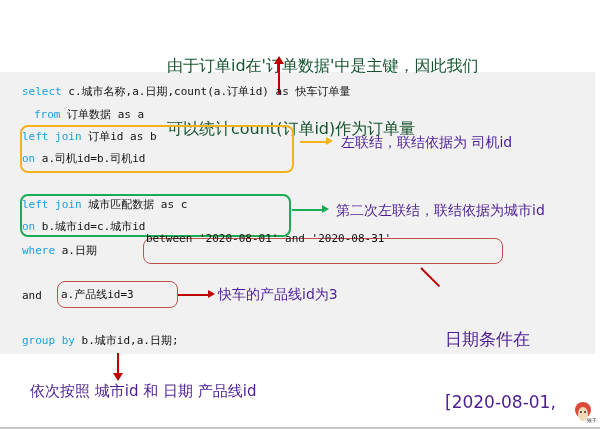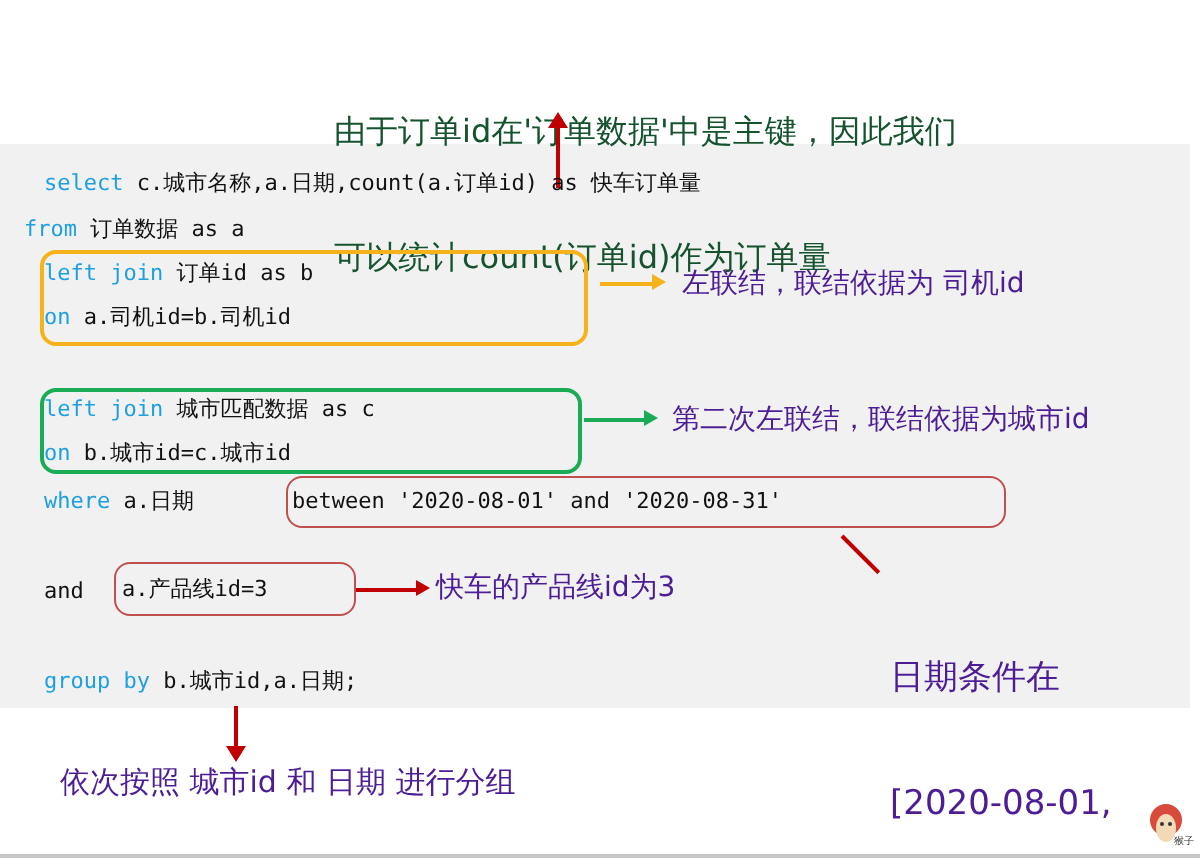--- a/index.html
+++ b/index.html
@@ -24,62 +24,62 @@
 <div class="panel"></div>
 
 <div class="note top-note" style="left:167px; top:13px;">
   <div>由于订单id在'订单数据'中是主键，因此我们</div>
   <div>可以统计count(订单id)作为订单量</div>
 </div>
 <div class="line" style="left:278px; top:58px; width:2px; height:36px; background:#c00000;"></div>
 <div class="line" style="left:274px; top:56px; width:0; height:0; border-left:5px solid transparent; border-right:5px solid transparent; border-bottom:8px solid #c00000;"></div>
 
 <div class="code" style="left:22px; top:81px;"><span class="kw">select</span><span> c.城市名称,a.日期,count(a.订单id) as 快车订单量</span></div>
-<div class="code" style="left:12px; top:104px;text-align:center;"><span class="kw">from</span><span> 订单数据 as a</span></div>
+<div class="code" style="left:34px; top:104px;text-align:center;"><span class="kw">from</span><span> 订单数据 as a</span></div>
 
 <div class="box box-orange" style="left:20px; top:125px; width:274px; height:48px;"></div>
 <div class="code" style="left:22px; top:126px;"><span class="kw">left join</span><span> 订单id as b</span></div>
 <div class="code" style="left:22px; top:148px;"><span class="kw">on</span><span> a.司机id=b.司机id</span></div>
 
 <div class="line" style="left:300px; top:141px; width:26px; height:1.5px; background:#f5b21b;"></div>
 <div class="line" style="left:326px; top:137px; width:0; height:0; border-top:4px solid transparent; border-bottom:4px solid transparent; border-left:7px solid #f5b21b;"></div>
 <div class="note" style="left:341px; top:133px;">左联结，联结依据为 司机id</div>
 
 <div class="box box-green" style="left:20px; top:194px; width:271px; height:43px;"></div>
 <div class="code" style="left:22px; top:194px;"><span class="kw">left join</span><span> 城市匹配数据 as c</span></div>
 <div class="code" style="left:22px; top:216px;"><span class="kw">on</span><span> b.城市id=c.城市id</span></div>
 
 <div class="line" style="left:292px; top:209px; width:30px; height:1.5px; background:#1aac54;"></div>
 <div class="line" style="left:322px; top:205px; width:0; height:0; border-top:4px solid transparent; border-bottom:4px solid transparent; border-left:7px solid #1aac54;"></div>
 <div class="note" style="left:336px; top:201px;">第二次左联结，联结依据为城市id</div>
 
 <div class="code" style="left:22px; top:240px;"><span class="kw">where</span><span> a.日期 </span></div>
 <div class="box box-red" style="left:143px; top:238px; width:360px; height:26px;"></div>
-<div class="code" style="left:146px; top:240px;">between '2020-08-01' and '2020-08-31'</div>
+<div class="code" style="left:146px; top:228px;">between '2020-08-01' and '2020-08-31'</div>
 
 <div class="line" style="left:420px; top:268px; width:2px; height:26px; background:#c00000; transform:rotate(-45deg); transform-origin:top center;"></div>
 <div class="note" style="left:445px; top:287px; font-size:17px; line-height:21px;">
   <div>日期条件在</div>
   <div>[2020-08-01,</div>
   
   
 </div>
 
 <div class="code" style="left:22px; top:285px;"><span>and</span></div>
 <div class="box box-red" style="left:57px; top:281px; width:121px; height:27px;"></div>
 <div class="code" style="left:61px; top:284px;">a.产品线id=3</div>
 <div class="line" style="left:178px; top:294px; width:30px; height:1.5px; background:#c00000;"></div>
 <div class="line" style="left:208px; top:290px; width:0; height:0; border-top:4px solid transparent; border-bottom:4px solid transparent; border-left:7px solid #c00000;"></div>
 <div class="note" style="left:218px; top:285px;">快车的产品线id为3</div>
 
 <div class="code" style="left:22px; top:330px;"><span class="kw">group by</span><span> b.城市id,a.日期;</span></div>
 
 <div class="line" style="left:117px; top:353px; width:2px; height:22px; background:#c00000;"></div>
 <div class="line" style="left:113px; top:373px; width:0; height:0; border-left:5px solid transparent; border-right:5px solid transparent; border-top:8px solid #c00000;"></div>
-<div class="note" style="left:30px; top:382px; font-size:15px;">依次按照 城市id 和 日期 进行分组</div>
+<div class="note" style="left:30px; top:382px; font-size:15px;">依次按照 城市id 和 日期 产品线id</div>
 
 <div style="position:absolute; left:573px; top:401px; width:20px; height:22px;">
   <svg width="20" height="22" viewBox="0 0 20 22">
     <circle cx="10" cy="9" r="8" fill="#d94a3a"></circle>
     <ellipse cx="10" cy="13" rx="5" ry="7" fill="#f3d9b5"></ellipse>
     <circle cx="8" cy="11" r="1" fill="#333"></circle>
     <circle cx="12" cy="11" r="1" fill="#333"></circle>
   </svg>
 </div>
 <div style="position:absolute; left:587px; top:417px; font-size:5px; color:#333;">猴子</div>

